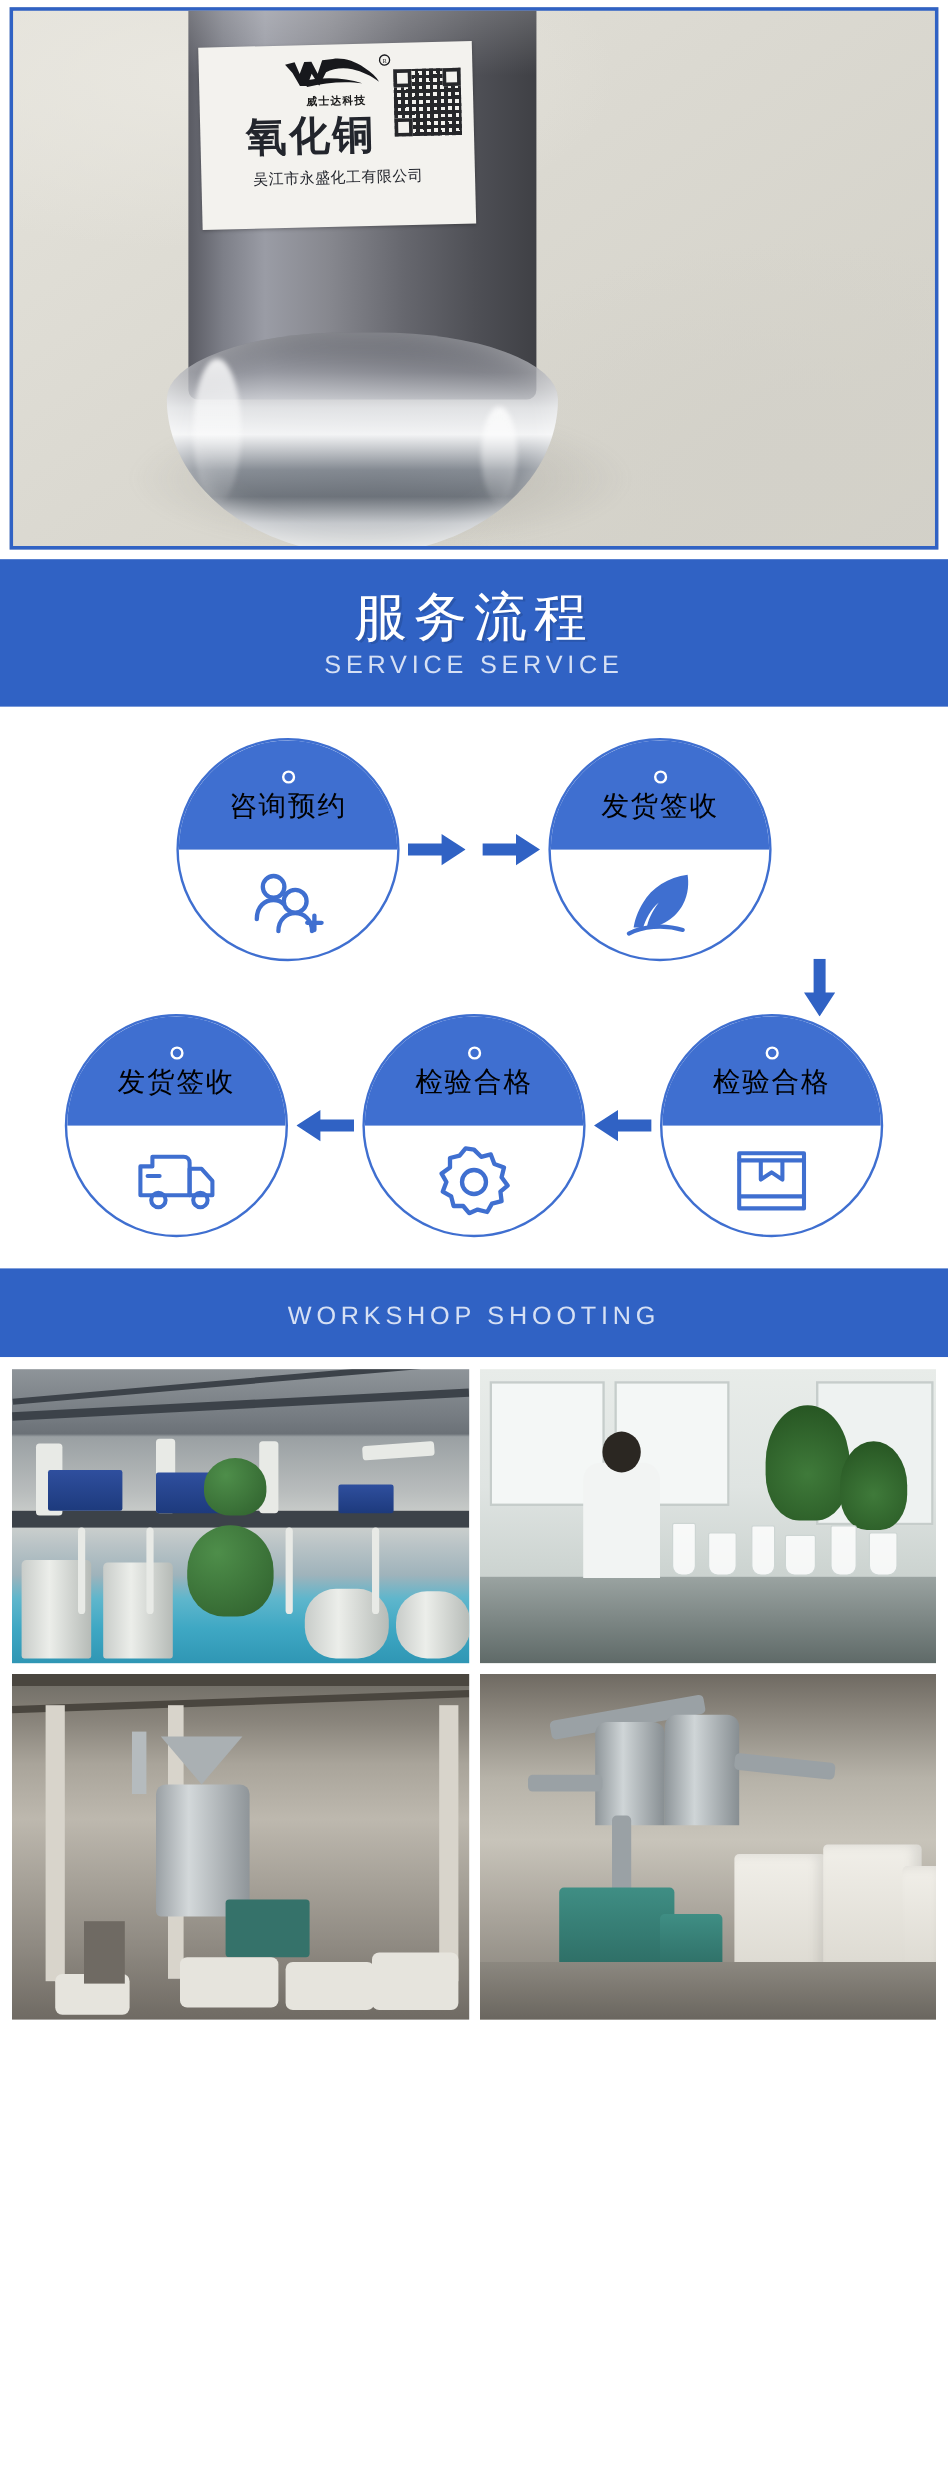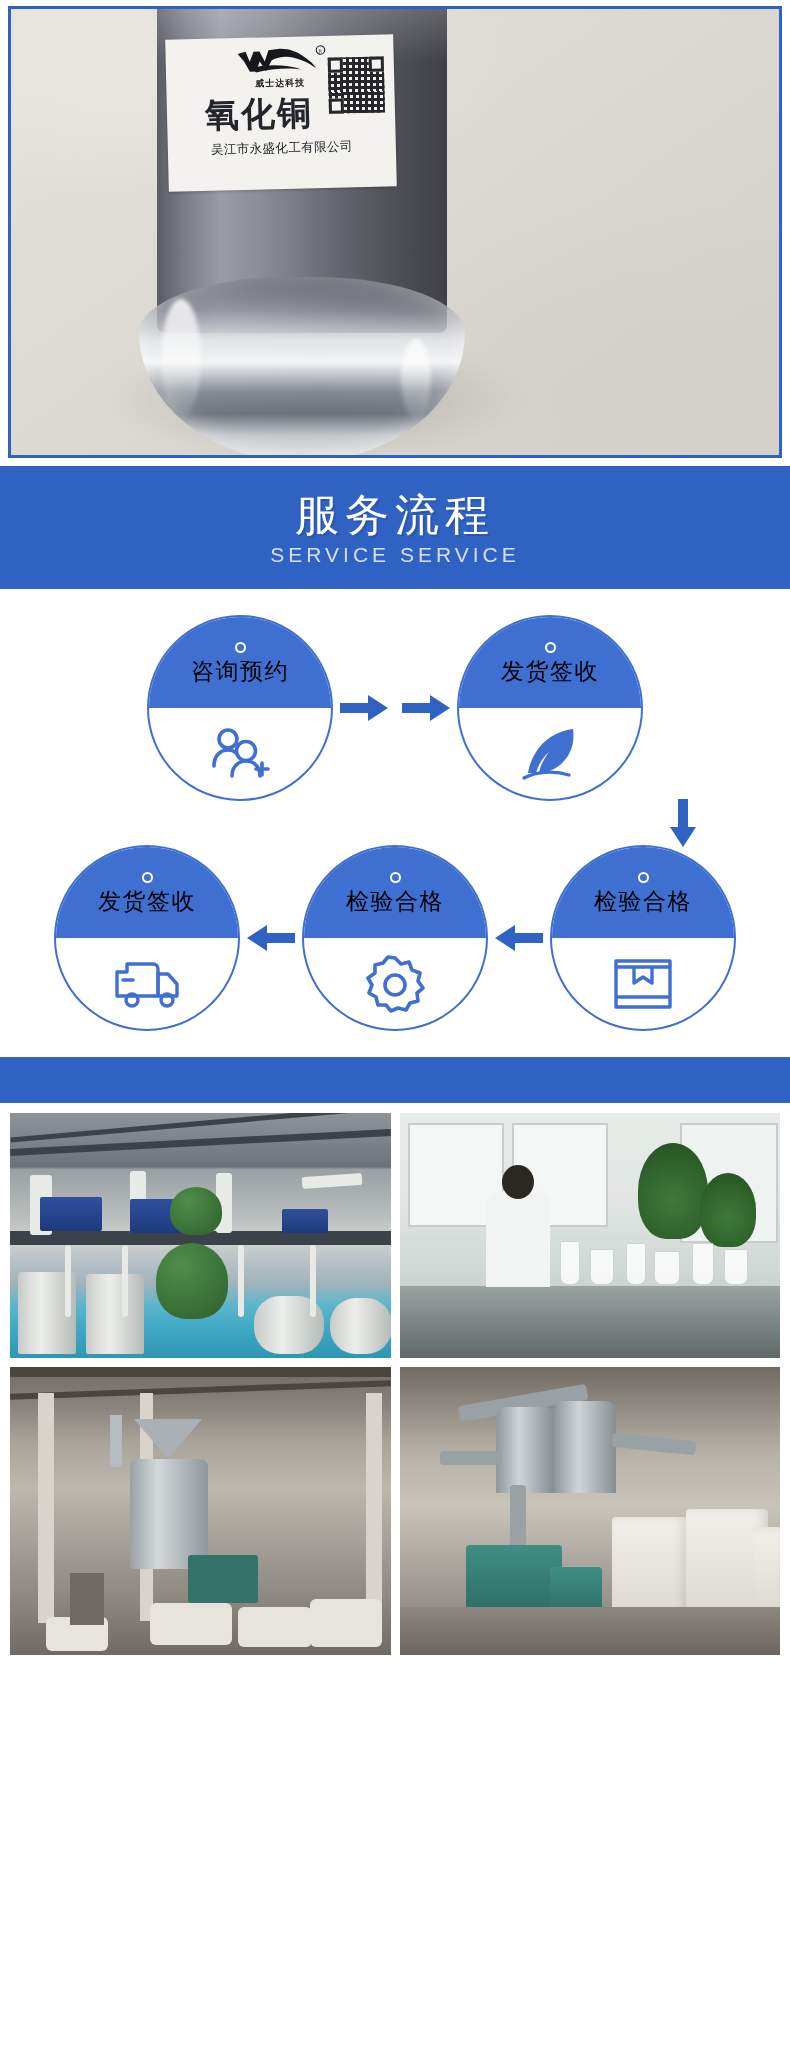--- a/index.html
+++ b/index.html
@@ -529,20 +529,21 @@
             <path d="M4 10 L4 4 L58 4 L58 10"></path>
             <path d="M22 10 L22 26 L31 20 L40 26 L40 10"></path>
             <path d="M4 40 H58"></path>
           </svg>
         </div>
       </div>
     </div>
   </div>
 
   <div class="banner">
+    <div class="banner-en">WORKSHOP SHOOTING</div>
   </div>
 
   <div class="grid">
 
     <div class="cell ph1">
       <span class="beam" style="left:0;top:26px;width:100%;height:7px;transform:rotate(-3deg)"></span>
       <span class="beam" style="left:0;top:8px;width:100%;height:5px;transform:rotate(-5deg)"></span>
       <span class="beam" style="left:0;top:118px;width:100%;height:14px;"></span>
       <span class="pipe" style="left:20px;top:62px;width:22px;height:60px;"></span>
       <span class="pipe" style="left:120px;top:58px;width:16px;height:62px;"></span>

